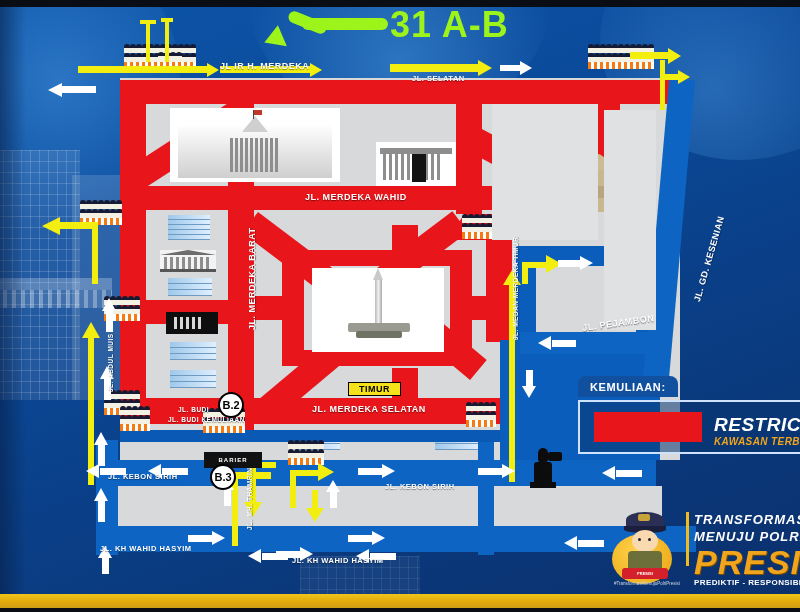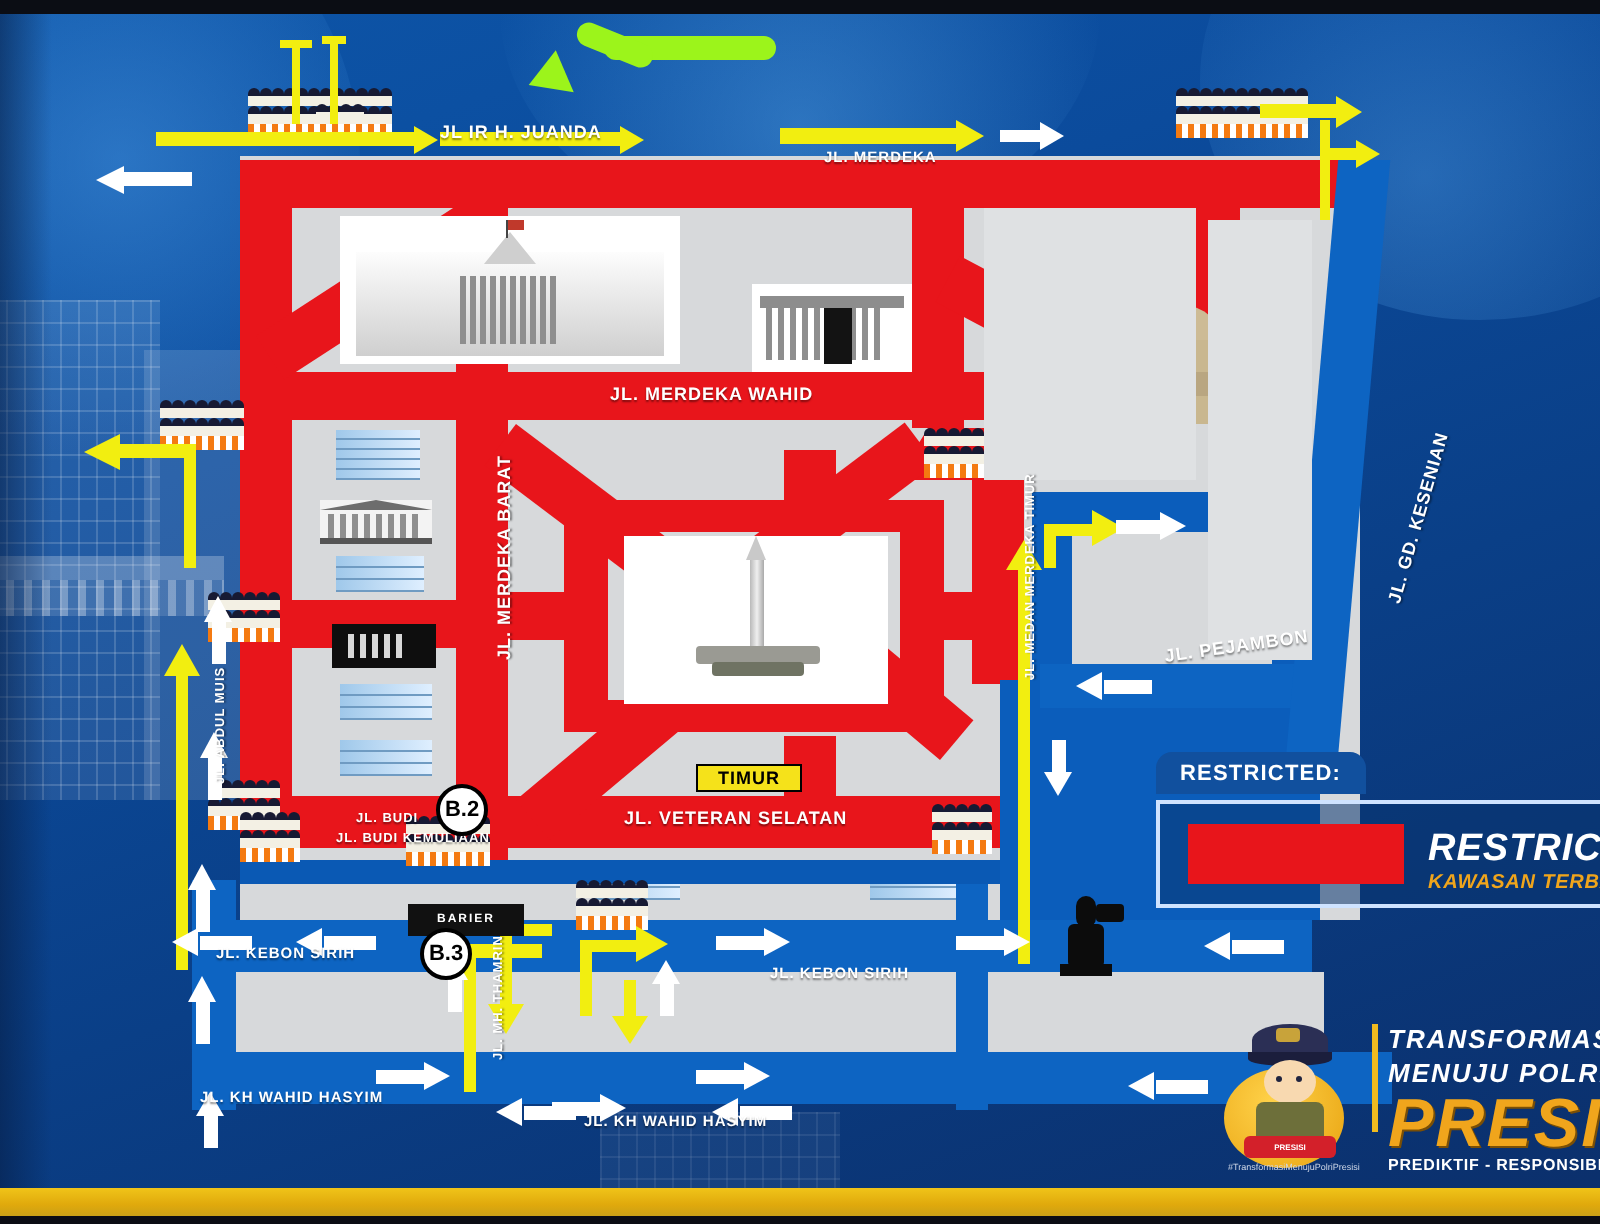--- a/index.html
+++ b/index.html
@@ -1204,44 +1204,44 @@
   <div class="arw wa" style="left:578px;top:540px;width:26px;height:7px;"></div>
   <div class="head" style="left:564px;top:536px;border-top:7px solid transparent;border-bottom:7px solid transparent;border-right:13px solid #ffffff;"></div>
 
   <div>
     <div class="photog" style="left:538px;top:448px;width:10px;height:16px;border-radius:5px;"></div>
     <div class="photog" style="left:534px;top:462px;width:18px;height:22px;border-radius:3px;"></div>
     <div class="photog" style="left:548px;top:452px;width:14px;height:9px;border-radius:2px;"></div>
     <div class="photog" style="left:530px;top:482px;width:26px;height:6px;"></div>
   </div>
 
-  <div class="st" style="left:220px;top:61px;">JL IR H. JUANDA</div>
-  <div class="st sm" style="left:412px;top:74px;">JL. MERDEKA</div>
+  <div class="st" style="left:220px;top:61px;">JL IR H. MERDEKA</div>
+  <div class="st sm" style="left:412px;top:74px;">JL. SELATAN</div>
   <div class="st" style="left:305px;top:192px;">JL. MERDEKA WAHID</div>
   <div class="st vert" style="left:247px;top:330px;transform:rotate(-90deg);">JL. MERDEKA BARAT</div>
   <div class="st vert xs" style="left:512px;top:340px;transform:rotate(-90deg);">JL. MEDAN MERDEKA TIMUR</div>
-  <div class="st" style="left:312px;top:404px;">JL. VETERAN SELATAN</div>
+  <div class="st" style="left:312px;top:404px;">JL. MERDEKA SELATAN</div>
   <div class="st vert" style="left:692px;top:300px;transform:rotate(-74deg);">JL. GD. KESENIAN</div>
   <div class="st" style="left:582px;top:318px;transform:rotate(-8deg);">JL. PEJAMBON</div>
   <div class="st vert xs" style="left:107px;top:392px;transform:rotate(-90deg);">JL. ABDUL MUIS</div>
   <div class="st xs" style="left:178px;top:406px;">JL. BUDI</div>
   <div class="st xs" style="left:168px;top:416px;">JL. BUDI KEMULIAAN</div>
   <div class="st sm" style="left:108px;top:472px;">JL. KEBON SIRIH</div>
   <div class="st sm" style="left:385px;top:482px;">JL. KEBON SIRIH</div>
   <div class="st sm" style="left:100px;top:544px;">JL. KH WAHID HASYIM</div>
   <div class="st sm" style="left:292px;top:556px;">JL. KH WAHID HASYIM</div>
   <div class="st vert xs" style="left:246px;top:530px;transform:rotate(-90deg);">JL. MH. THAMRIN</div>
 
   <div class="irti" style="left:348px;top:382px;">TIMUR</div>
   <div class="bbadge" style="left:218px;top:392px;">B.2</div>
   <div class="bbadge" style="left:210px;top:464px;">B.3</div>
   <div class="barrier" style="left:204px;top:452px;width:58px;height:16px;">BARIER</div>
 
   <div class="legend-wrap">
-    <div class="ket-tab" style="left:578px;top:376px;">RESTRICTED:</div>
+    <div class="ket-tab" style="left:578px;top:376px;">KEMULIAAN:</div>
     <div class="ket-box" style="left:578px;top:400px;width:230px;height:54px;"></div>
     <div class="ket-swatch" style="left:594px;top:412px;width:108px;height:30px;"></div>
     <div class="ket-en" style="left:714px;top:414px;">RESTRICTED</div>
     <div class="ket-id" style="left:714px;top:436px;">KAWASAN TERBATAS</div>
   </div>
 
   <div>
     <div class="mascot" style="left:608px;top:508px;width:72px;height:78px;">
       <div class="badge" style="left:4px;top:26px;width:60px;height:50px;"></div>
       <div class="cap" style="left:18px;top:4px;width:38px;height:16px;"></div>
@@ -1259,19 +1259,20 @@
     <div class="brand-t1" style="left:694px;top:529px;">MENUJU POLRI YANG</div>
     <div class="brand-big" style="left:694px;top:543px;">PRESISI</div>
     <div class="brand-sub" style="left:694px;top:578px;">PREDIKTIF - RESPONSIBILITAS - TRANSPARANSI</div>
   </div>
 
   <div>
     <div class="anno-stroke" style="left:302px;top:18px;width:86px;height:12px;border-radius:6px;"></div>
     <div class="anno-stroke" style="left:286px;top:24px;width:40px;height:12px;border-radius:6px;transform:rotate(22deg);transform-origin:100% 50%;"></div>
     <div class="anno-head" style="left:268px;top:30px;transform:rotate(-52deg);"></div>
   </div>
+  <div class="anno-text" style="left:390px;top:4px;">31 A-B</div>
 
   <div class="faded-left"></div>
 
   <div class="bar-top"></div>
   <div class="gold-bar"></div>
   <div class="bar-bot"></div>
 </div>
 
 </body></html>

